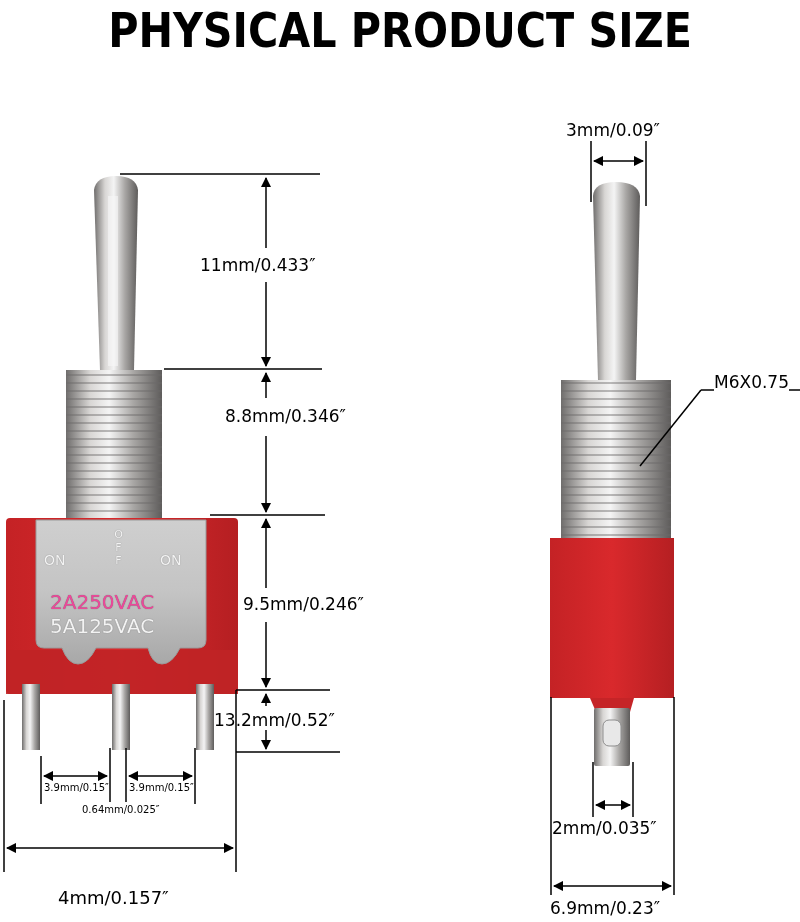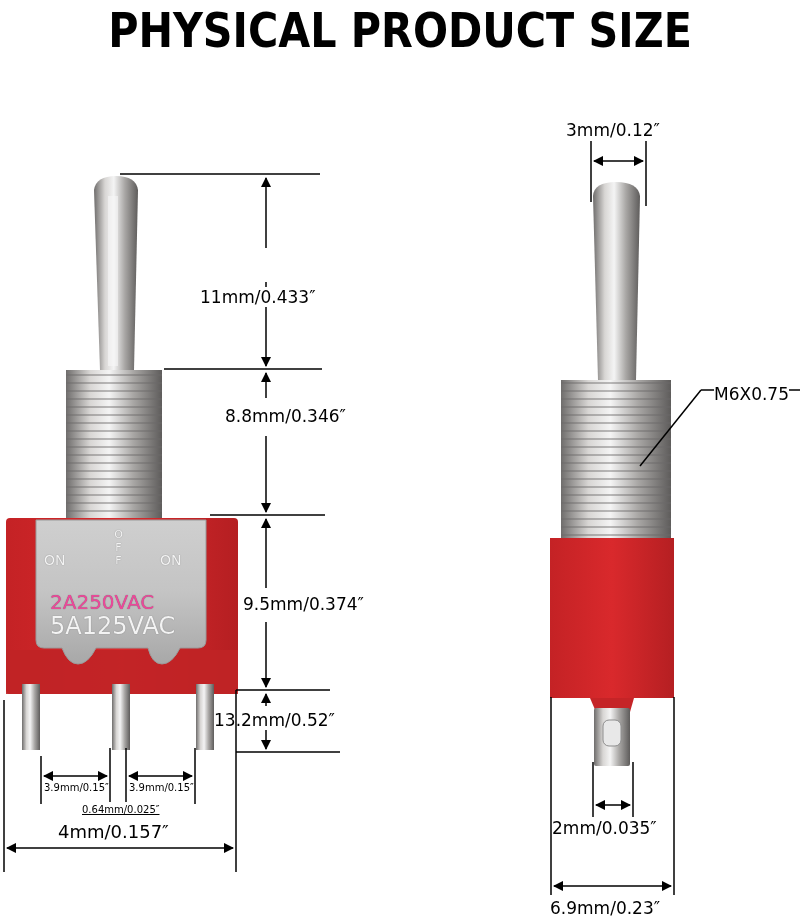--- a/index.html
+++ b/index.html
@@ -108,27 +108,27 @@
     <line x1="551" y1="697" x2="551" y2="895"></line>
     <line x1="674" y1="697" x2="674" y2="895"></line>
     <line x1="554" y1="886" x2="671" y2="886" marker-start="url(#arr)" marker-end="url(#arr)"></line>
   </g>
 </svg>
 
 <div class="lbl" style="left:44px;top:550px;background:transparent;color:#f3f3f3;font-size:14px;text-shadow:0 0 1px #777;">ON</div>
 <div class="lbl" style="left:112px;top:528px;background:transparent;color:#f3f3f3;font-size:11px;writing-mode:vertical-rl;text-orientation:upright;text-shadow:0 0 1px #777;line-height:12px;">OFF</div>
 <div class="lbl" style="left:160px;top:550px;background:transparent;color:#f3f3f3;font-size:14px;text-shadow:0 0 1px #777;">ON</div>
 <div class="lbl" style="left:50px;top:592px;background:transparent;color:#ec4899;font-size:20px;text-shadow:0 0 1px #666;">2A250VAC</div>
-<div class="lbl" style="left:50px;top:616px;background:transparent;color:#f3f3f3;font-size:24px;text-shadow:0 0 1px #666;">5A125VAC</div>
+<div class="lbl" style="left:50px;top:616px;background:transparent;color:#f3f3f3;font-size:20px;text-shadow:0 0 1px #666;">5A125VAC</div>
 
-<div class="lbl" style="left:200px;top:255px;margin-top:32px;">11mm/0.433″</div>
+<div class="lbl" style="left:200px;top:255px;">11mm/0.433″</div>
 <div class="lbl" style="left:225px;top:406px;">8.8mm/0.346″</div>
-<div class="lbl" style="left:243px;top:594px;">9.5mm/0.374″</div>
+<div class="lbl" style="left:243px;top:594px;">9.5mm/0.246″</div>
 <div class="lbl" style="left:214px;top:710px;background:transparent;">13.2mm/0.52″</div>
 <div class="lbl small" style="left:44px;top:782px;">3.9mm/0.15″</div>
 <div class="lbl small" style="left:129px;top:782px;">3.9mm/0.15″</div>
-<div class="lbl small" style="left:82px;top:804px;text-decoration:underline;">0.64mm/0.025″</div>
-<div class="lbl big" style="left:58px;top:822px;">4mm/0.157″</div>
+<div class="lbl small" style="left:82px;top:804px;">0.64mm/0.025″</div>
+<div class="lbl big" style="left:58px;top:888px;">4mm/0.157″</div>
 
-<div class="lbl" style="left:566px;top:120px;">3mm/0.12″</div>
-<div class="lbl" style="left:714px;top:384px;">M6X0.75</div>
+<div class="lbl" style="left:566px;top:120px;">3mm/0.09″</div>
+<div class="lbl" style="left:714px;top:372px;">M6X0.75</div>
 <div class="lbl" style="left:552px;top:818px;">2mm/0.035″</div>
 <div class="lbl" style="left:550px;top:898px;">6.9mm/0.23″</div>
 
 </body></html>

